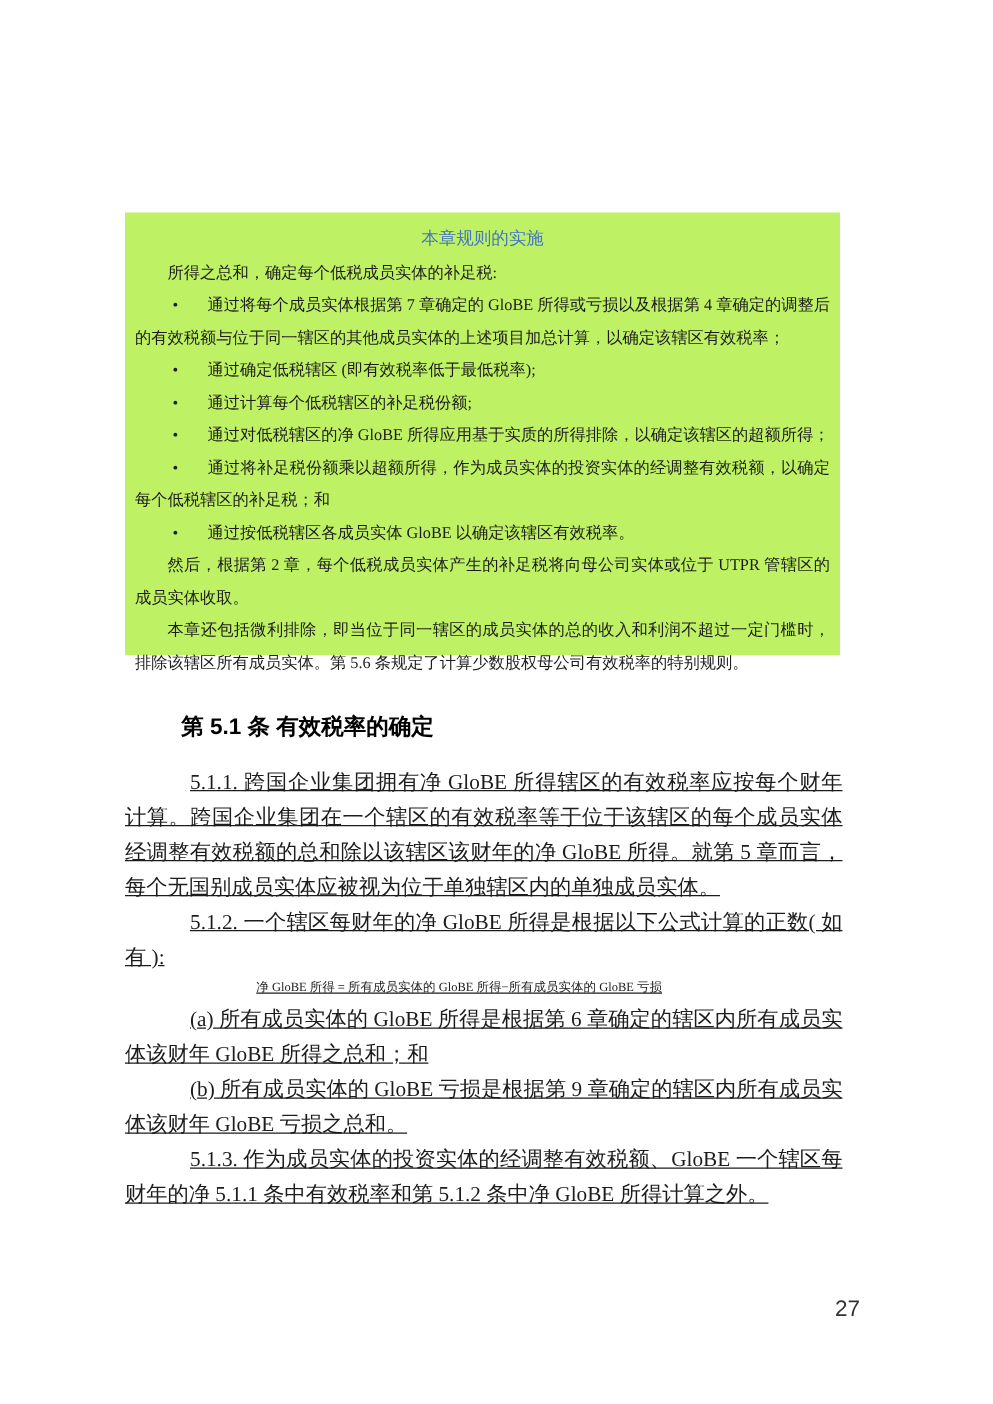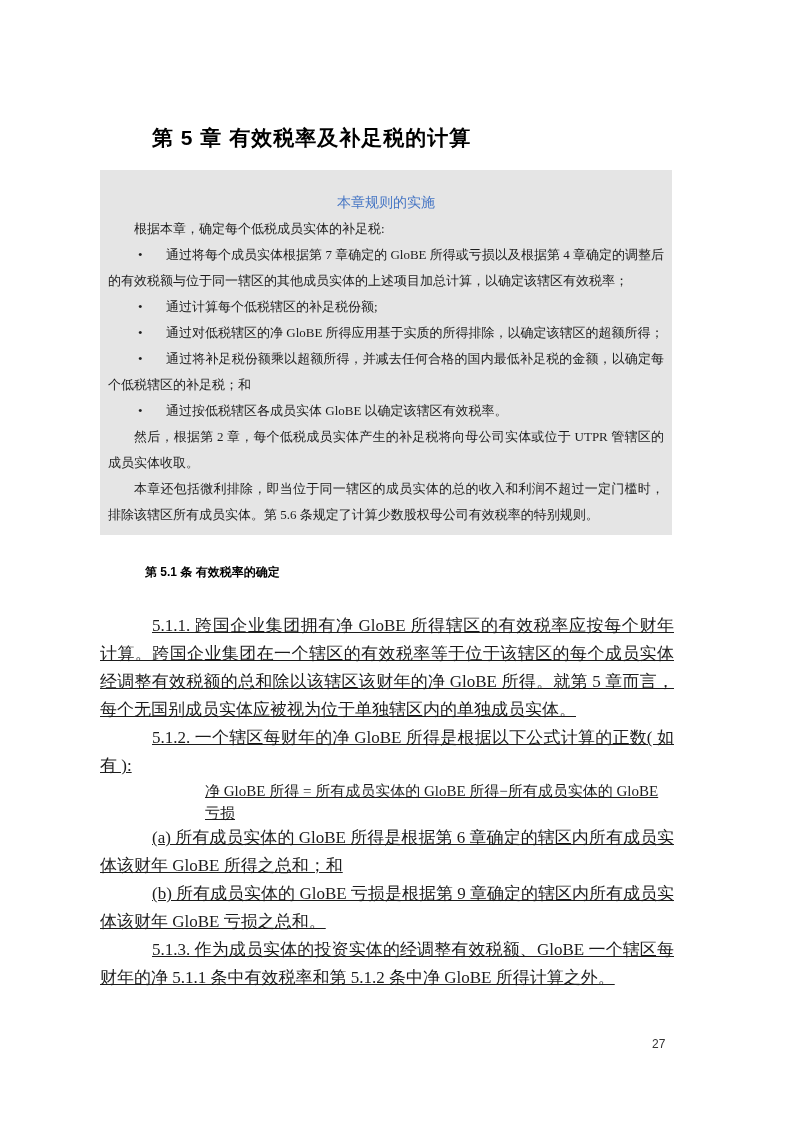--- a/index.html
+++ b/index.html
@@ -25,22 +25,22 @@
     letter-spacing: 1px;
   }
 
   
   .impl-box {
     position: absolute;
     left: 100px;
     top: 170px;
     width: 556px;
     height: 337px;
-    background: #e5e5e5;
-    padding: 20px 8px 8px 8px;
+    background: #bef264;
+    padding: 9px 8px 8px 8px;
     font-size: 13px;
     line-height: 26px;
     text-align: justify;
   }
   .impl-box-title {
     text-align: center;
     color: #4575c4;
     font-size: 14px;
     line-height: 26px;
   }
@@ -53,69 +53,69 @@
     text-indent: 0;
   }
   .box-closing { text-indent: 26px; }
 
   
   .section-heading {
     position: absolute;
     left: 145px;
     top: 554px;
     font-family: "Liberation Sans", "DejaVu Sans", sans-serif;
-    font-size: 12px;
+    font-size: 18px;
     font-weight: bold;
     color: #000000;
   }
 
   .main-text {
     position: absolute;
     left: 100px;
     top: 612px;
     width: 574px;
     font-size: 17px;
     line-height: 28px;
     text-align: justify;
     text-decoration: underline;
   }
   .main-text p { margin: 0; text-indent: 52px; }
   .formula-line {
     text-indent: 0 !important;
     padding-left: 105px;
-    font-size: 15px;
+    font-size: 10px;
     line-height: 22px;
     text-align: left;
   }
 
   .page-number {
     position: absolute;
-    left: 652px;
+    left: 668px;
     top: 1037px;
     font-family: "Liberation Sans", "DejaVu Sans", sans-serif;
-    font-size: 12px;
+    font-size: 18px;
     color: #333333;
   }
 </style>
 </head>
 <body>
 
 <div class="page">
 
-  <h1 class="chapter-title">第 5 章 有效税率及补足税的计算</h1>
 
   <div class="impl-box">
     <div class="impl-box-title">本章规则的实施</div>
 
-    <p class="box-intro">根据本章，确定每个低税成员实体的补足税:</p>
+    <p class="box-intro">所得之总和，确定每个低税成员实体的补足税:</p>
 
     <p class="box-bullet"><span class="dot">•</span><span>通过将每个成员实体根据第 7 章确定的 GloBE 所得或亏损以及根据第 4 章确定的调整后的有效税额与位于同一辖区的其他成员实体的上述项目加总计算，以确定该辖区有效税率；</span></p>
+    <p class="box-bullet"><span class="dot">•</span><span>通过确定低税辖区 (即有效税率低于最低税率);</span></p>
     <p class="box-bullet"><span class="dot">•</span><span>通过计算每个低税辖区的补足税份额;</span></p>
     <p class="box-bullet"><span class="dot">•</span><span>通过对低税辖区的净 GloBE 所得应用基于实质的所得排除，以确定该辖区的超额所得；</span></p>
-    <p class="box-bullet"><span class="dot">•</span><span>通过将补足税份额乘以超额所得，并减去任何合格的国内最低补足税的金额，以确定每个低税辖区的补足税；和</span></p>
+    <p class="box-bullet"><span class="dot">•</span><span>通过将补足税份额乘以超额所得，作为成员实体的投资实体的经调整有效税额，以确定每个低税辖区的补足税；和</span></p>
     <p class="box-bullet"><span class="dot">•</span><span>通过按低税辖区各成员实体 GloBE 以确定该辖区有效税率。</span></p>
 
     <p class="box-closing">然后，根据第 2 章，每个低税成员实体产生的补足税将向母公司实体或位于 UTPR 管辖区的成员实体收取。</p>
     <p class="box-closing">本章还包括微利排除，即当位于同一辖区的成员实体的总的收入和利润不超过一定门槛时，排除该辖区所有成员实体。第 5.6 条规定了计算少数股权母公司有效税率的特别规则。</p>
   </div>
 
   <h2 class="section-heading">第 5.1 条 有效税率的确定</h2>
 
   <div class="main-text">
     <p>5.1.1.  跨国企业集团拥有净 GloBE 所得辖区的有效税率应按每个财年计算。跨国企业集团在一个辖区的有效税率等于位于该辖区的每个成员实体经调整有效税额的总和除以该辖区该财年的净 GloBE 所得。就第 5 章而言，每个无国别成员实体应被视为位于单独辖区内的单独成员实体。</p>

